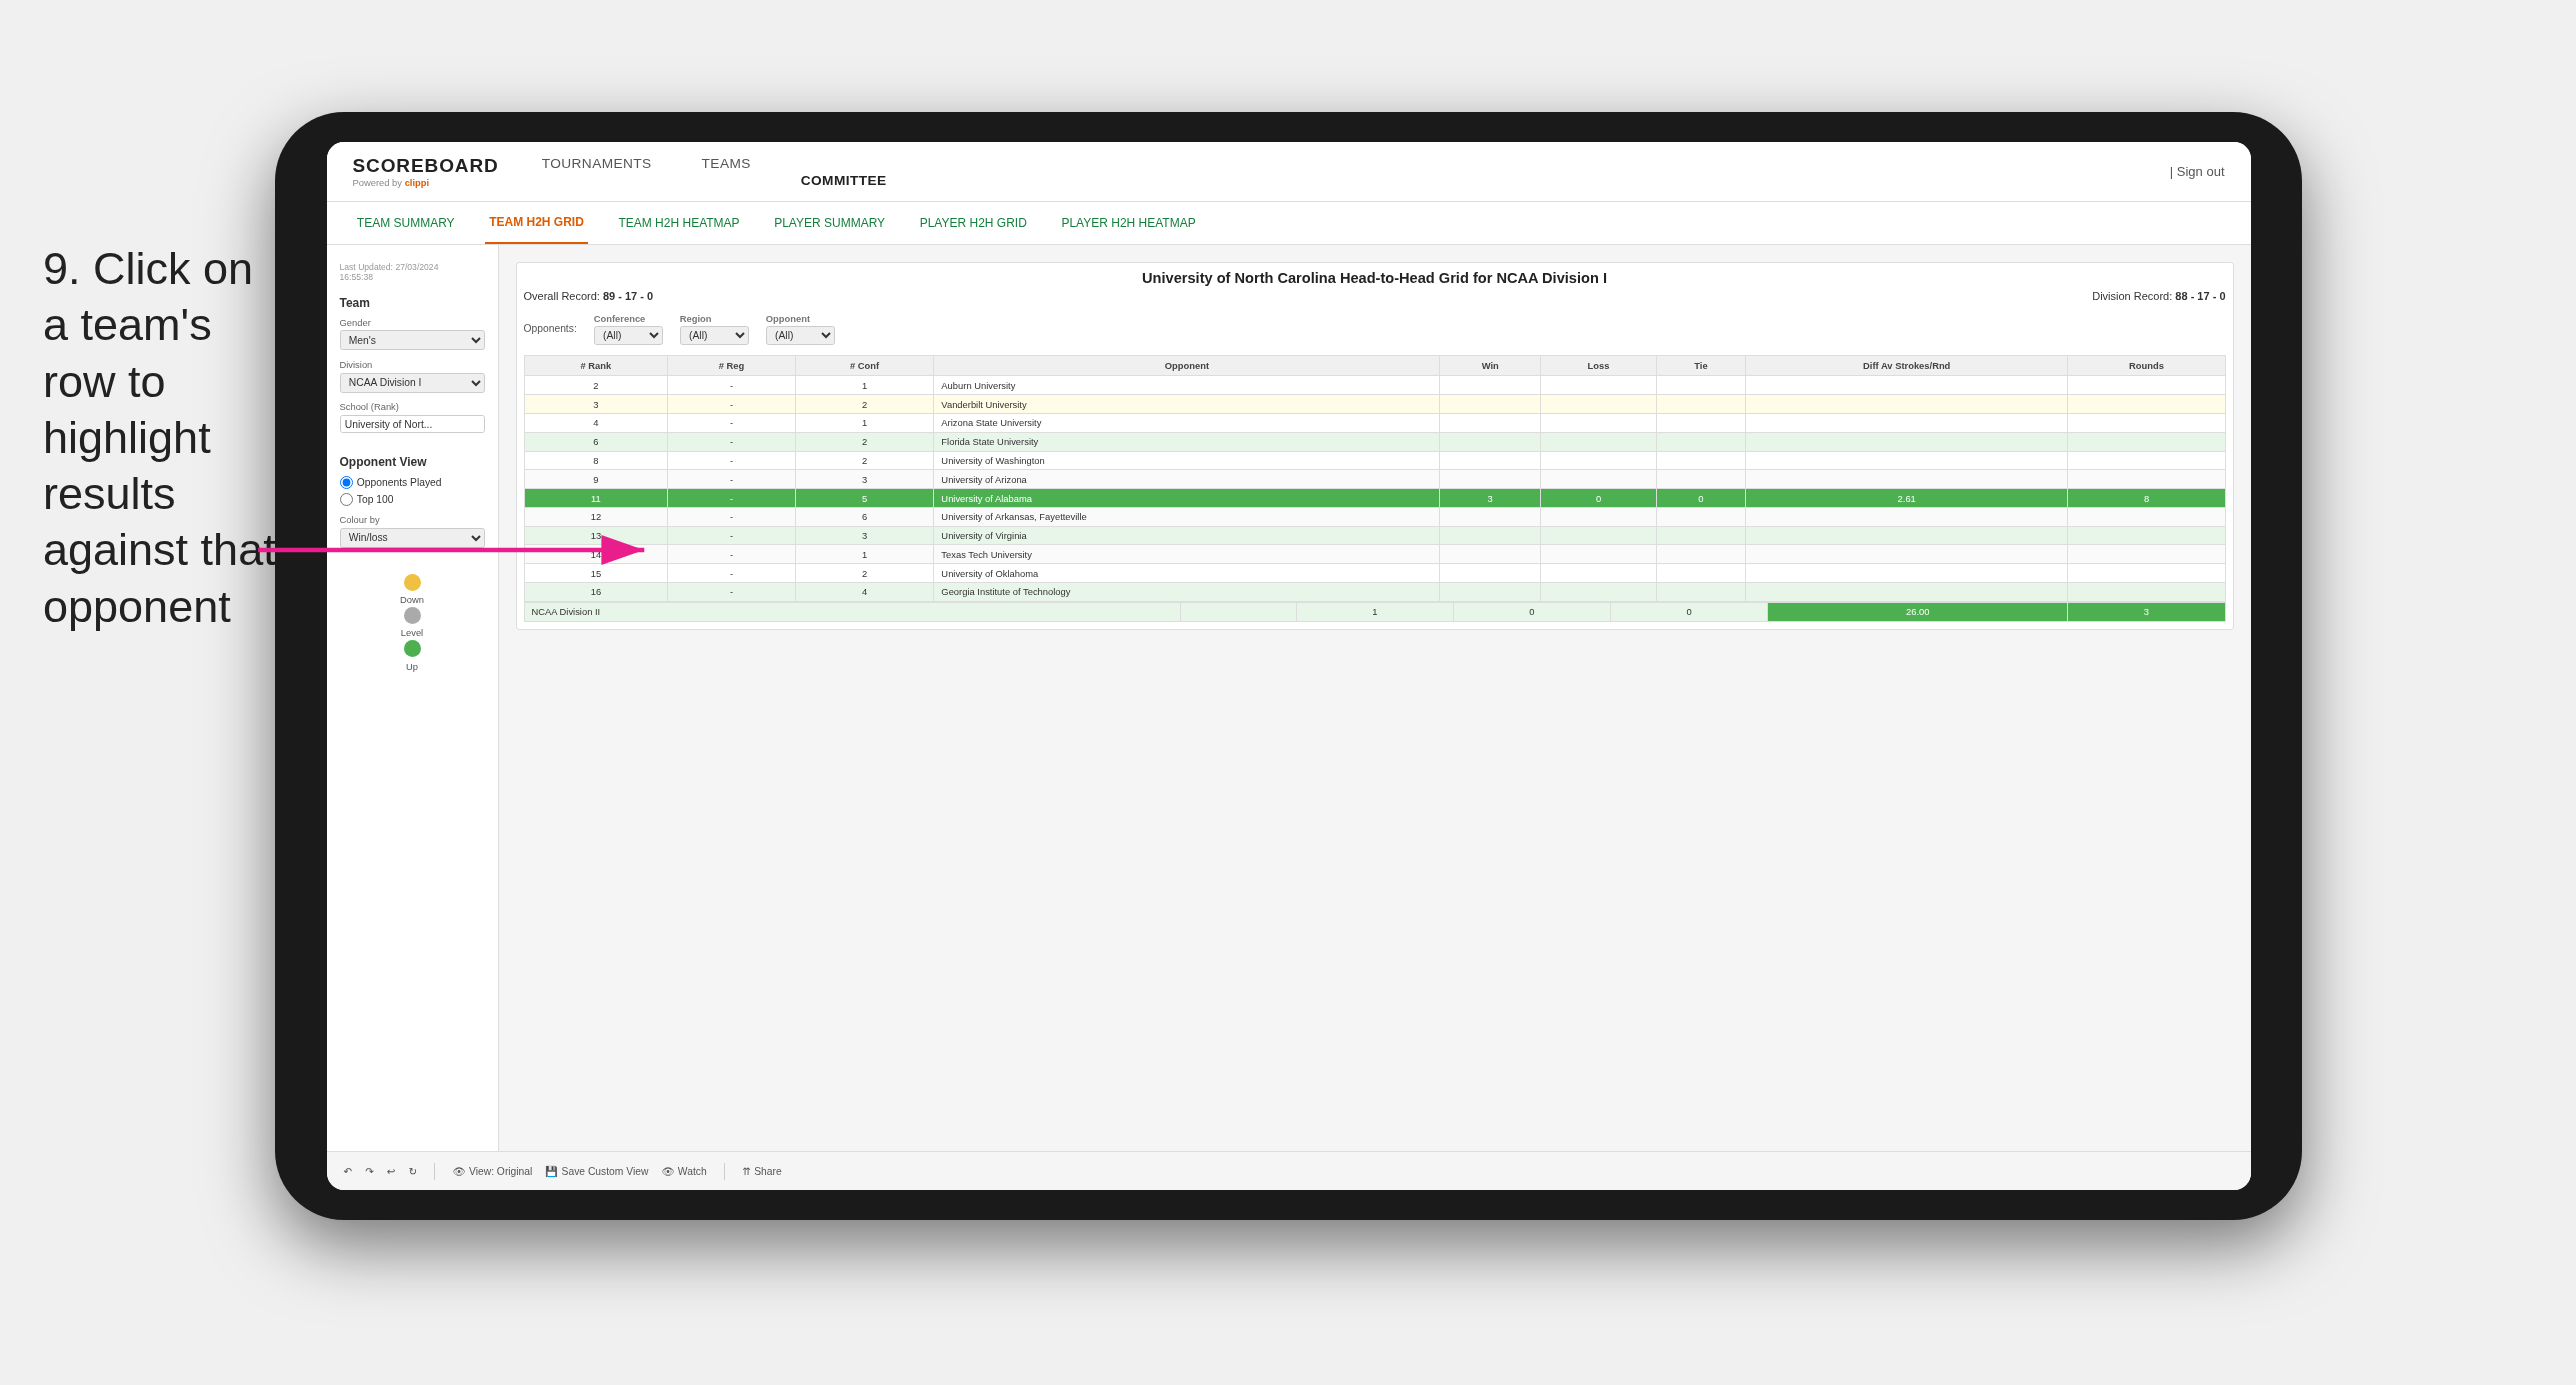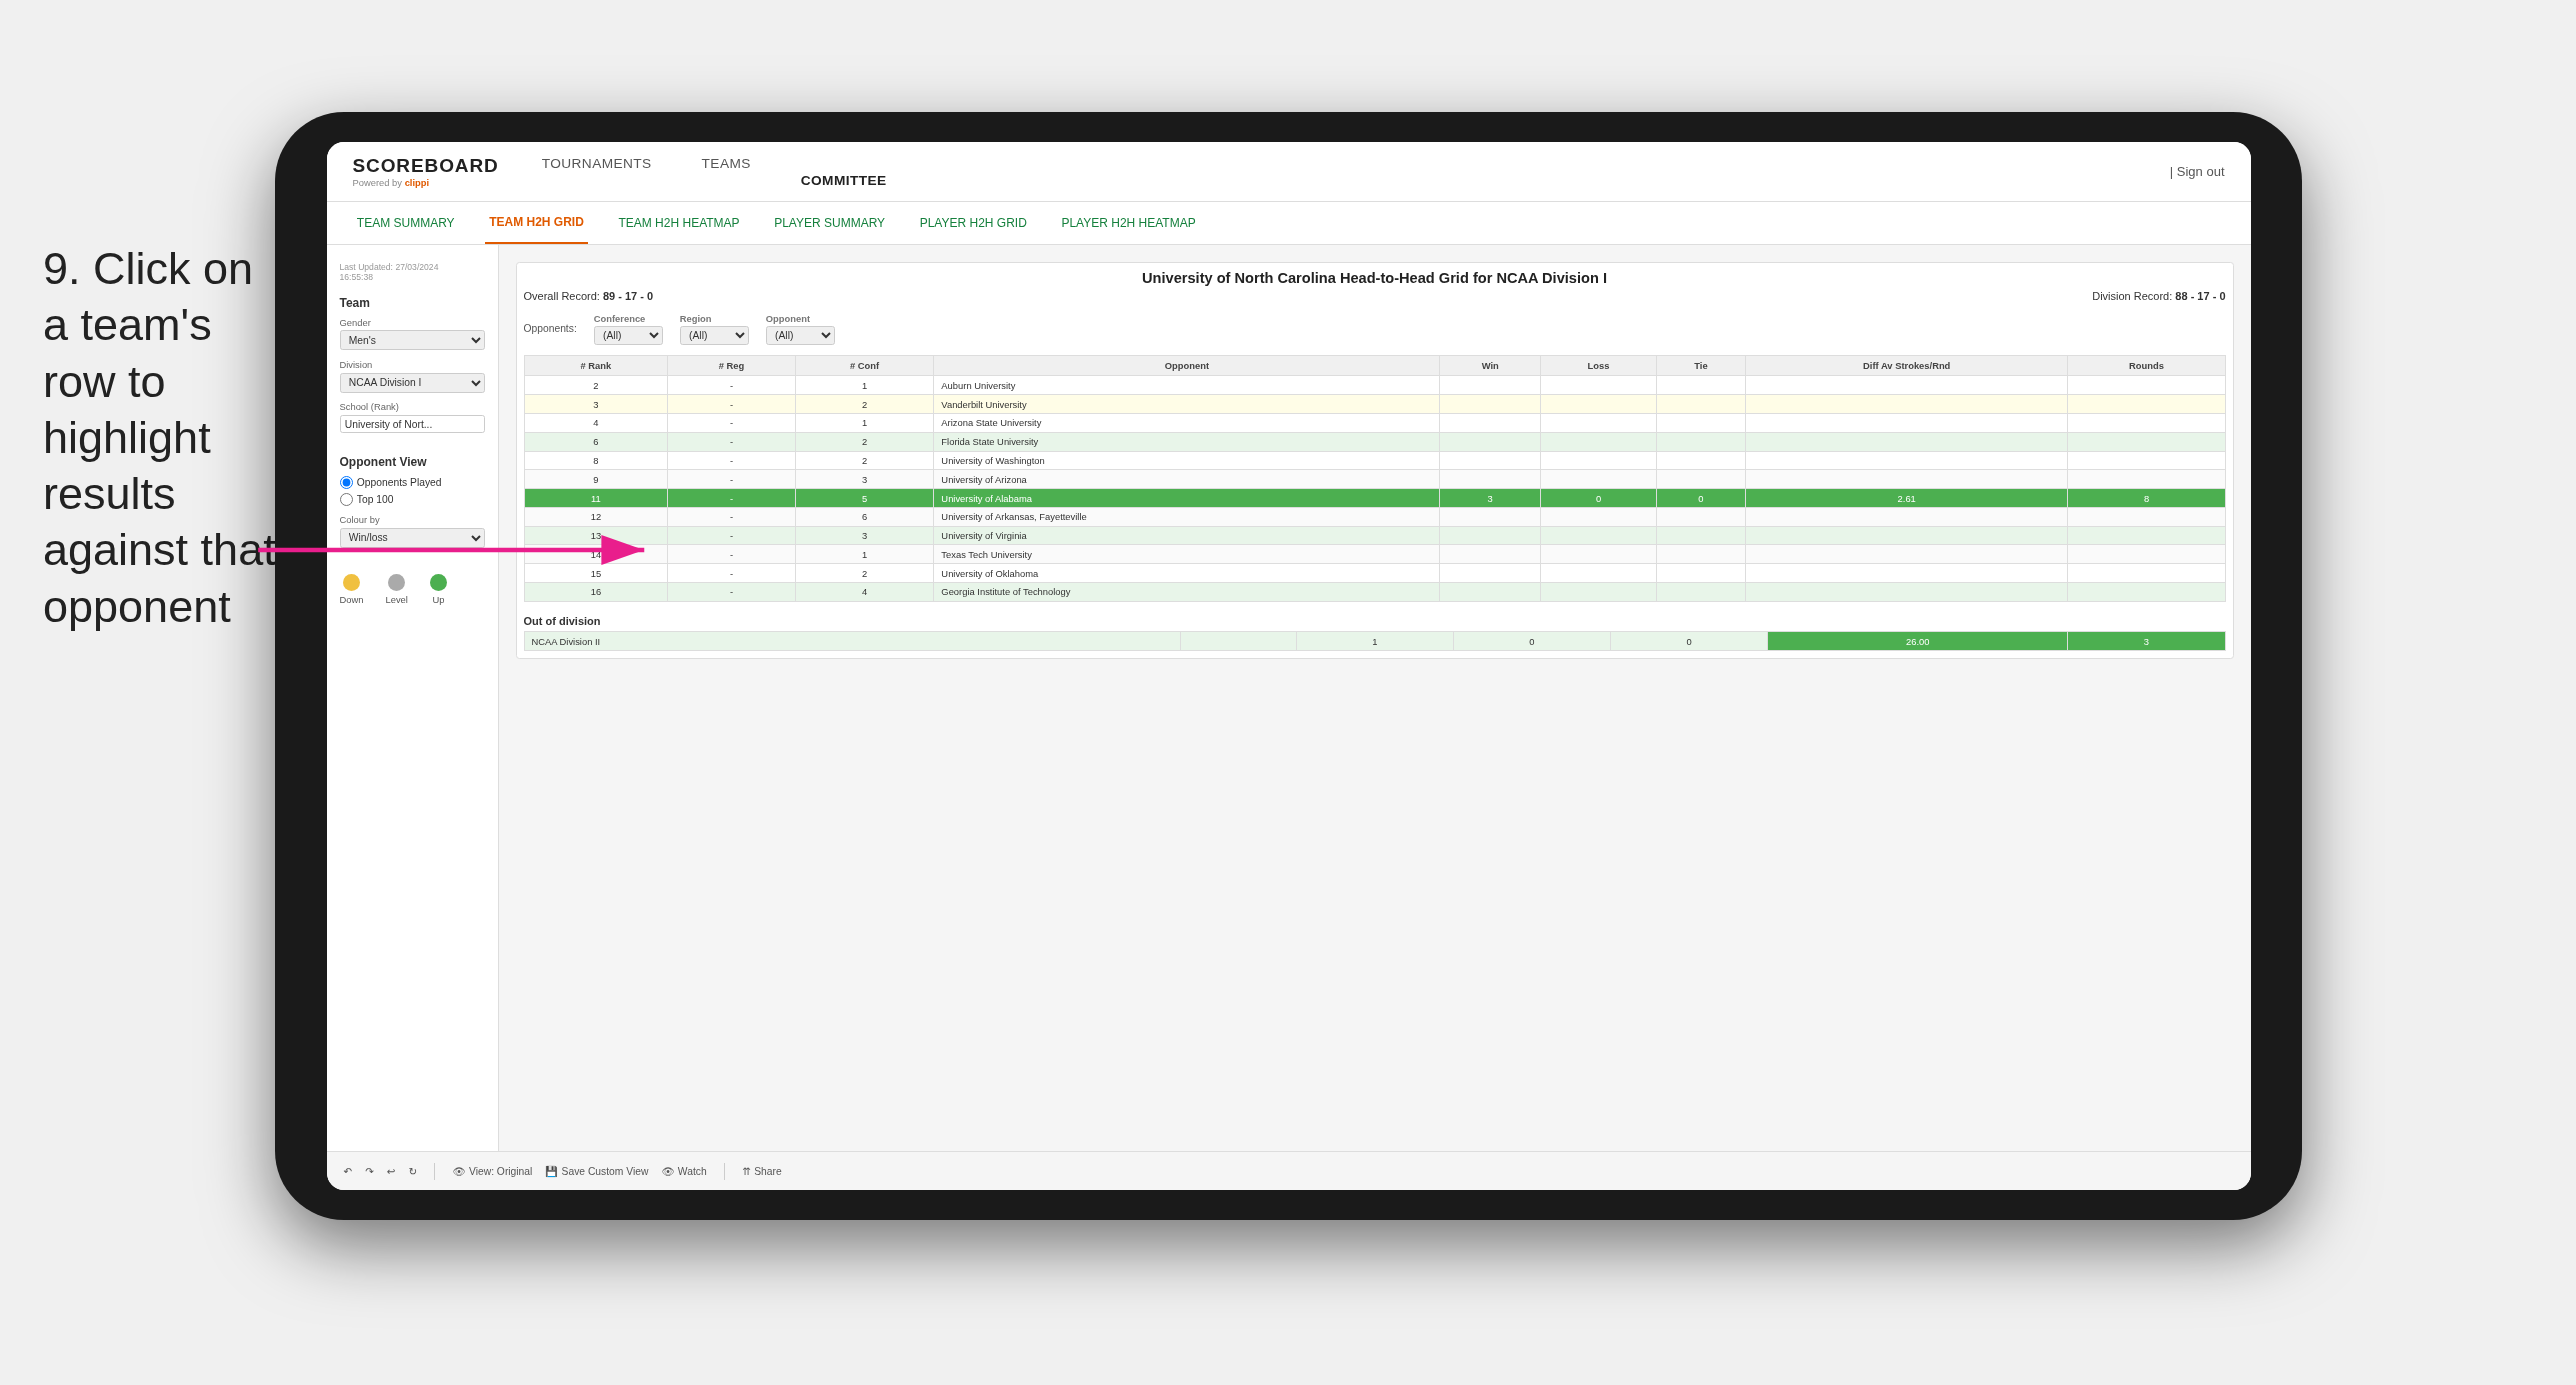--- a/index.html
+++ b/index.html
@@ -207,22 +207,23 @@
 
     .last-updated {
       font-size: 8.6px;
       color: #999;
       margin-bottom: 13px;
     }
 
     
     .legend {
       display: flex;
-      gap: 22px;
+      gap: 2px;
       margin-top: 17px;
+      flex-direction: column;
     }
 
     .legend-item {
       display: flex;
       flex-direction: column;
       align-items: center;
       gap: 3.4px;
       font-size: 9.4px;
       color: #555;
     }
@@ -674,21 +675,20 @@
                   <td class="opponent-name">Georgia Institute of Technology</td>
                   <td></td>
                   <td></td>
                   <td></td>
                   <td></td>
                   <td></td>
                 </tr>
               </tbody>
           </table>
 
-          <div class="out-of-division-label">Out of division</div>
           <table class="data-table">
             <tbody>
               <tr style="background:#e8f5e9;">
                 <td colspan="3" class="opponent-name">NCAA Division II</td>
                 <td></td>
                 <td>1</td>
                 <td>0</td>
                 <td>0</td>
                 <td style="background:#4CAF50; color:#fff;">26.00</td>
                 <td style="background:#4CAF50; color:#fff;">3</td>

